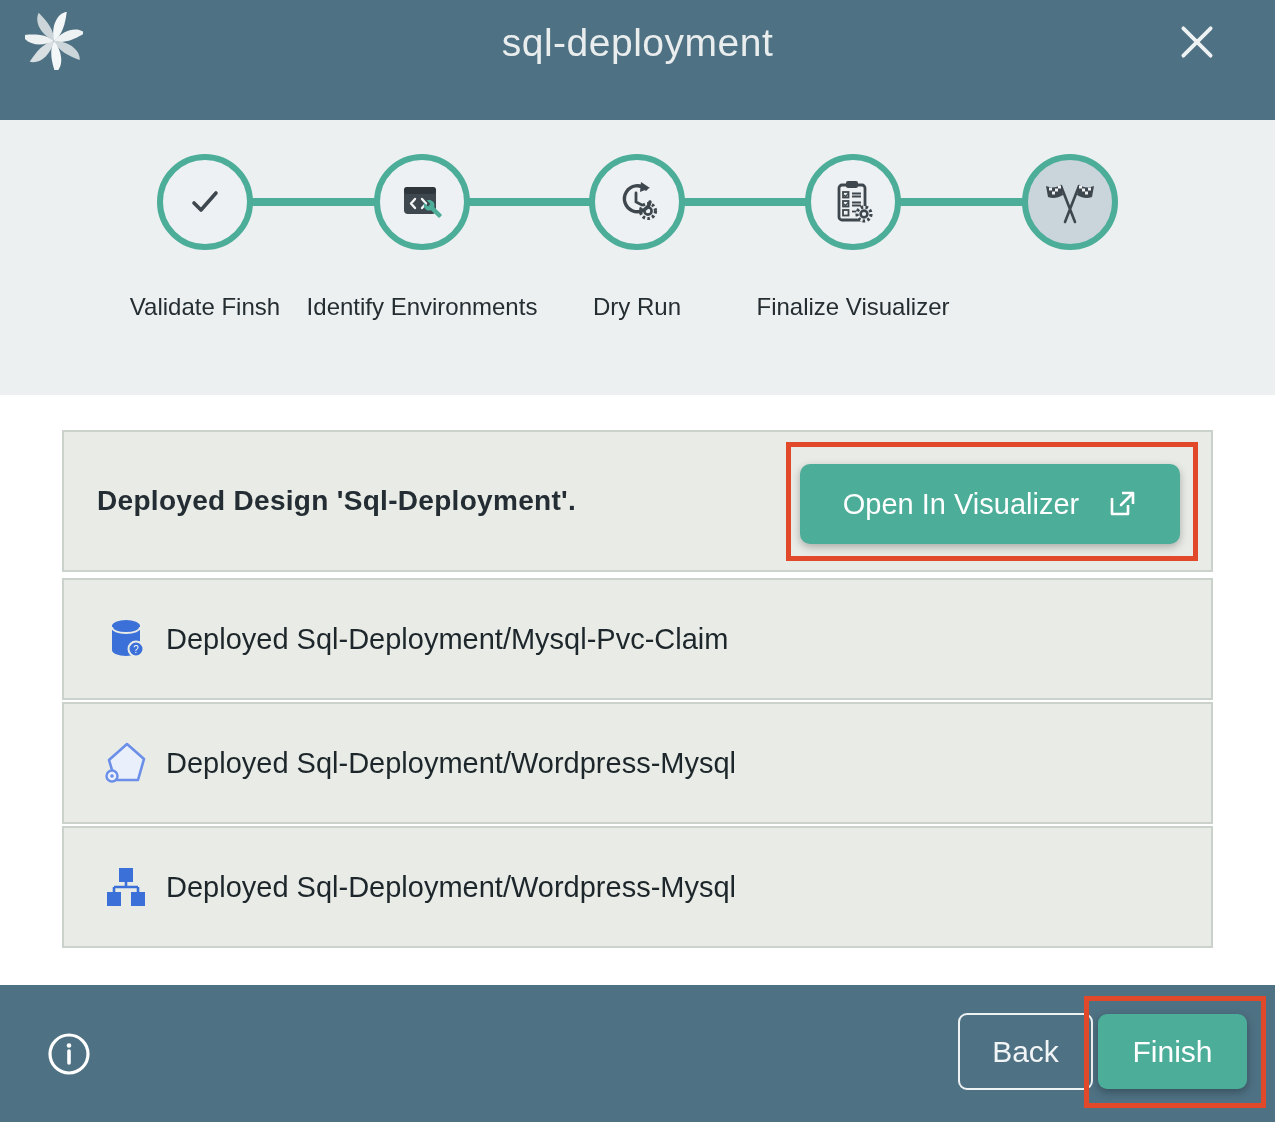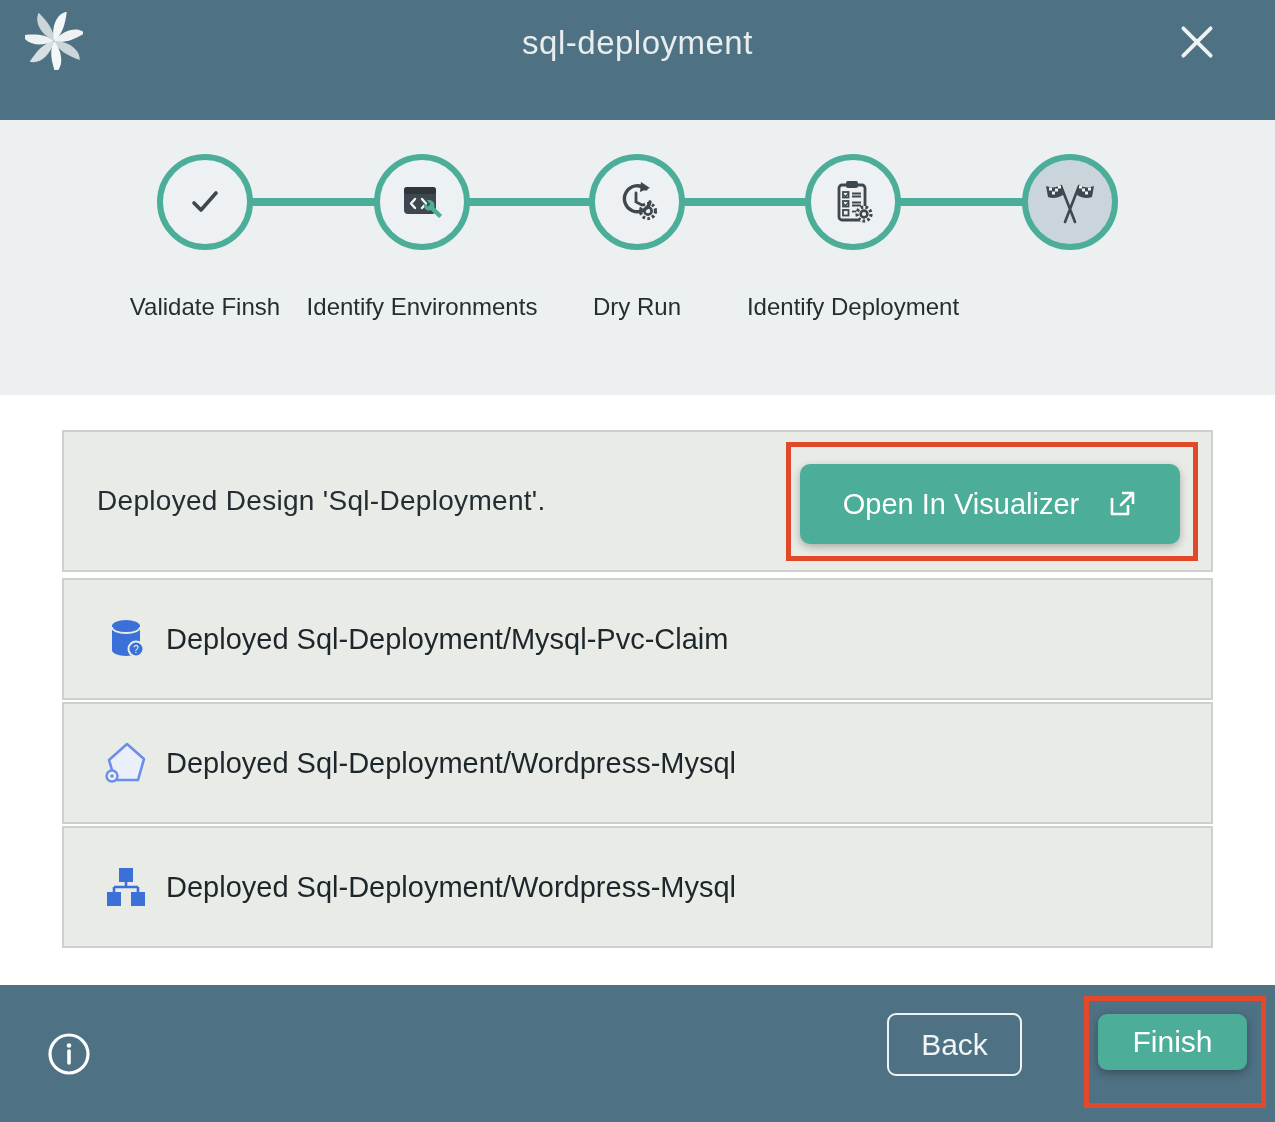--- a/index.html
+++ b/index.html
@@ -10,61 +10,61 @@
     --text-dark:#1d262b; --title-color:#e9edee;
   }
   *{box-sizing:border-box; margin:0; padding:0;}
   body{background:#fff; font-family:"Liberation Sans", sans-serif;}
   .screen{position:relative; width:1275px; height:1122px; background:#ffffff; overflow:hidden;}
 
   
   .header{position:absolute; left:0; top:0; width:1275px; height:120px; background:var(--header-bg);}
   .logo{position:absolute; left:25px; top:12px; width:58px; height:58px;}
   .title{position:absolute; left:0; top:0; width:1275px; height:86px; display:flex; align-items:center; justify-content:center;
-         font-size:33px; color:var(--title-color); letter-spacing:.5px;}
+         font-size:39px; color:var(--title-color); letter-spacing:.5px;}
   .close-btn{position:absolute; right:52px; top:16px; width:52px; height:52px; background:transparent; border:none;
          display:flex; align-items:center; justify-content:center; cursor:pointer;}
 
   
   .band{position:absolute; left:0; top:120px; width:1275px; height:275px; background:var(--band-bg);}
   .connector{position:absolute; left:205px; top:198px; width:865px; height:8px; background:var(--accent); z-index:1;}
   .step-circle{position:absolute; top:154px; width:96px; height:96px; border-radius:50%;
          border:6px solid var(--accent); background:var(--step-fill); z-index:2;
          display:flex; align-items:center; justify-content:center;}
   .step-circle.active{background:var(--active-step-fill);}
   .c1{left:157px;} .c2{left:374px;} .c3{left:589px;} .c4{left:805px;} .c5{left:1022px;}
   .step-label{position:absolute; top:287px; width:240px; text-align:center; font-size:24px; line-height:40px; color:#242d31;}
   .l1{left:85px;} .l2{left:302px;} .l3{left:517px;} .l4{left:733px;} .l5{left:950px;}
 
   
   .row{position:absolute; left:62px; width:1151px; background:var(--row-bg); border:2px solid var(--row-border);
        display:flex; align-items:center;}
-  .row-summary{top:430px; height:142px; padding-left:33px;}
+  .row-summary{top:430px; height:142px; padding-left:33px;font-weight:bold;}
   .row-item-1{top:578px; height:122px; padding-left:38px;}
   .row-item-2{top:702px; height:122px; padding-left:38px;}
   .row-item-3{top:826px; height:122px; padding-left:38px;}
   .summary-text{font-size:28px; color:#232d33; letter-spacing:.3px;}
   .item-text{font-size:29px; color:var(--text-dark); margin-left:16px;}
   .item-icon{width:48px; height:48px; flex:0 0 48px; display:flex; align-items:center; justify-content:center;}
 
   .visualizer-btn{position:absolute; left:800px; top:464px; width:380px; height:80px; background:var(--accent);
        border:none; border-radius:10px; color:#fff; font-size:29px; font-family:"Liberation Sans",sans-serif;
        display:flex; align-items:center; justify-content:center; gap:28px; cursor:pointer;
        box-shadow:0 3px 8px rgba(0,0,0,.28);}
   .annotation{position:absolute; border:5px solid var(--annotation-red); pointer-events:none; z-index:6; background:transparent;}
   .ann-visualizer{left:786px; top:442px; width:412px; height:119px;}
   .ann-finish{left:1084px; top:996px; width:182px; height:112px;}
 
   
   .footer{position:absolute; left:0; top:985px; width:1275px; height:137px; background:var(--header-bg);}
   .info-btn{position:absolute; left:46px; top:1031px; width:46px; height:46px; background:transparent; border:none; cursor:pointer;
        display:flex; align-items:center; justify-content:center;}
-  .back-btn{position:absolute; left:887px; top:1013px; width:135px; height:63px; background:transparent;
+  .back-btn{position:absolute; left:958px; top:1013px; width:135px; height:77px; background:transparent;
        border:2px solid #eef2f3; border-radius:9px; color:#f2f5f6; font-size:30px; font-family:"Liberation Sans",sans-serif; cursor:pointer;}
-  .finish-btn{position:absolute; left:1098px; top:1014px; width:149px; height:56px; background:var(--accent);
+  .finish-btn{position:absolute; left:1098px; top:1014px; width:149px; height:75px; background:var(--accent);
        border:none; border-radius:9px; color:#ffffff; font-size:30px; font-family:"Liberation Sans",sans-serif; cursor:pointer;
        box-shadow:0 3px 8px rgba(0,0,0,.30);}
 </style>
 </head>
 <body>
 
 <div class="screen">
 
   <div class="header">
     <div class="title">sql-deployment</div>
@@ -160,21 +160,21 @@
           <rect x="38" y="12.5" width="3" height="3"></rect>
         <rect x="41" y="15.5" width="3" height="3"></rect>
           <rect x="35" y="9.5" width="3" height="3"></rect>
       </g>
     </svg>
   </div>
 
   <div class="step-label l1">Validate Finsh</div>
   <div class="step-label l3">Dry Run</div>
   <div class="step-label l2">Identify Environments</div>
-  <div class="step-label l4">Identify Deployment</div>
+  <div class="step-label l4">Finalize Visualizer</div>
 
   <div class="row row-summary">
     <span class="summary-text">Deployed Design 'Sql-Deployment'.</span>
   </div>
   <button class="visualizer-btn">
     <span>Open In Visualizer</span>
     <svg width="30" height="30" viewBox="0 0 30 30">
       <path d="M5 9 V25 H21 V16" stroke="#ffffff" stroke-width="2.6" fill="none" stroke-linejoin="round"></path>
       <path d="M15 4 H26 V15" stroke="#ffffff" stroke-width="2.6" fill="none" stroke-linejoin="round"></path>
       <path d="M14 16 L25 5" stroke="#ffffff" stroke-width="2.6" fill="none" stroke-linecap="round"></path>

